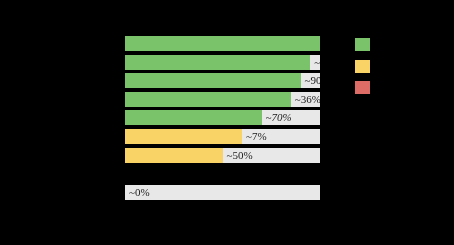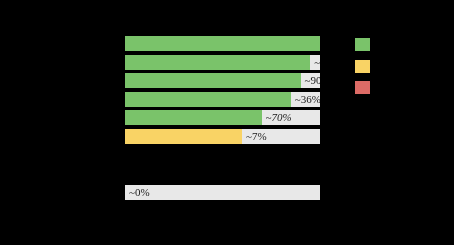--- a/index.html
+++ b/index.html
@@ -176,20 +176,25 @@
       <div class="bar-row" style="top: 74.4px; font-style: italic;">
         <div class="bar-track" style="background: rgb(232, 232, 232);"></div>
         <div class="bar-fill" style="width: 136.5px; background: rgb(122, 195, 106);"></div>
         <div class="bar-label" style="left: 140.5px;">~70%</div>
       </div>
       <div class="bar-row" style="top: 93px;">
         <div class="bar-track" style="background: rgb(232, 232, 232);"></div>
         <div class="bar-fill" style="width: 117px; background: rgb(249, 211, 101);"></div>
         <div class="bar-label" style="left: 121px;">~7%</div>
       </div>
+      <div class="bar-row" style="top: 111.6px;">
+        <div class="bar-track" style="background: rgb(232, 232, 232);"></div>
+        <div class="bar-fill" style="width: 97.5px; background: rgb(249, 211, 101);"></div>
+        <div class="bar-label" style="left: 101.5px;">~50%</div>
+      </div>
       <div class="bar-row" style="top: 148.8px;">
         <div class="bar-track" style="background: rgb(232, 232, 232);"></div>
         <div class="bar-label" style="left: 4px;">~0%</div>
       </div>
     </div>
 
   <div id="legend">
       <div class="legend-entry" style="top: 0px;">
         <span class="legend-swatch" style="background: rgb(122, 195, 106);"></span>
         <span class="legend-text"></span>

